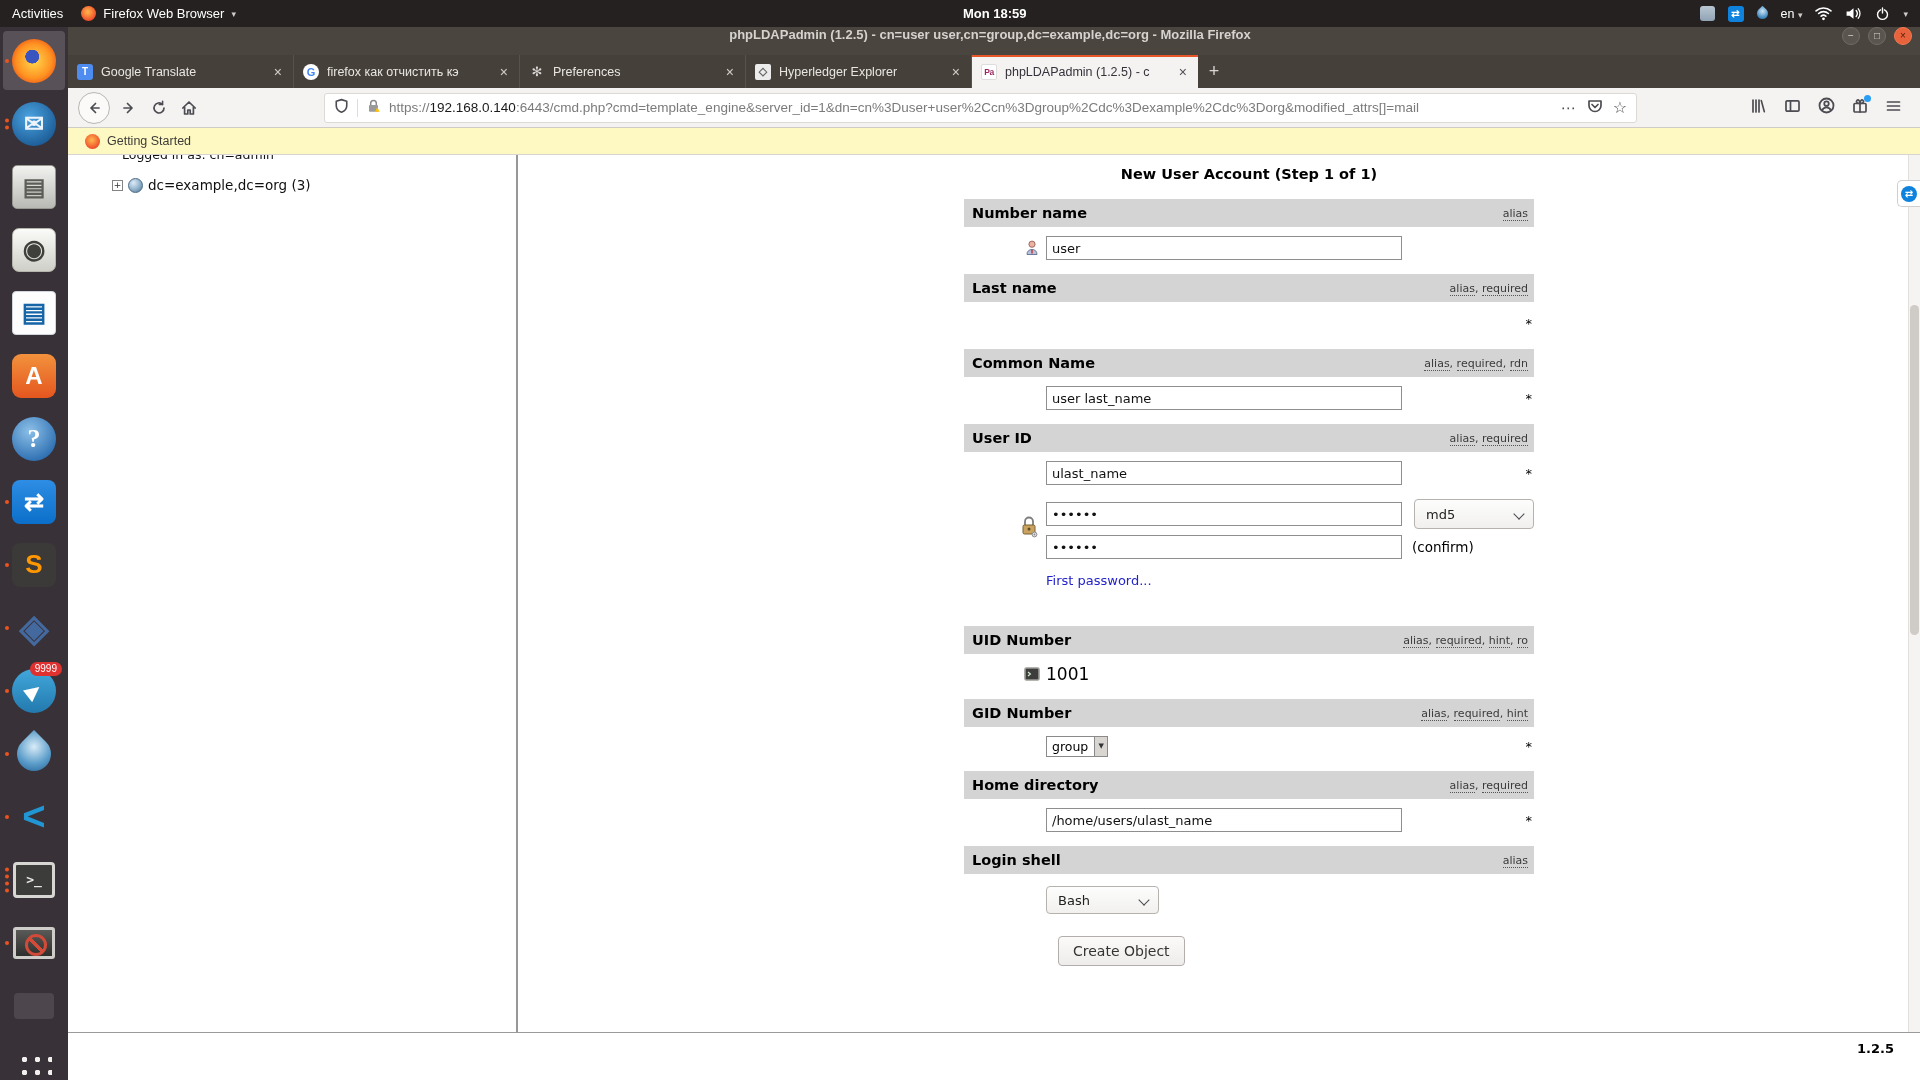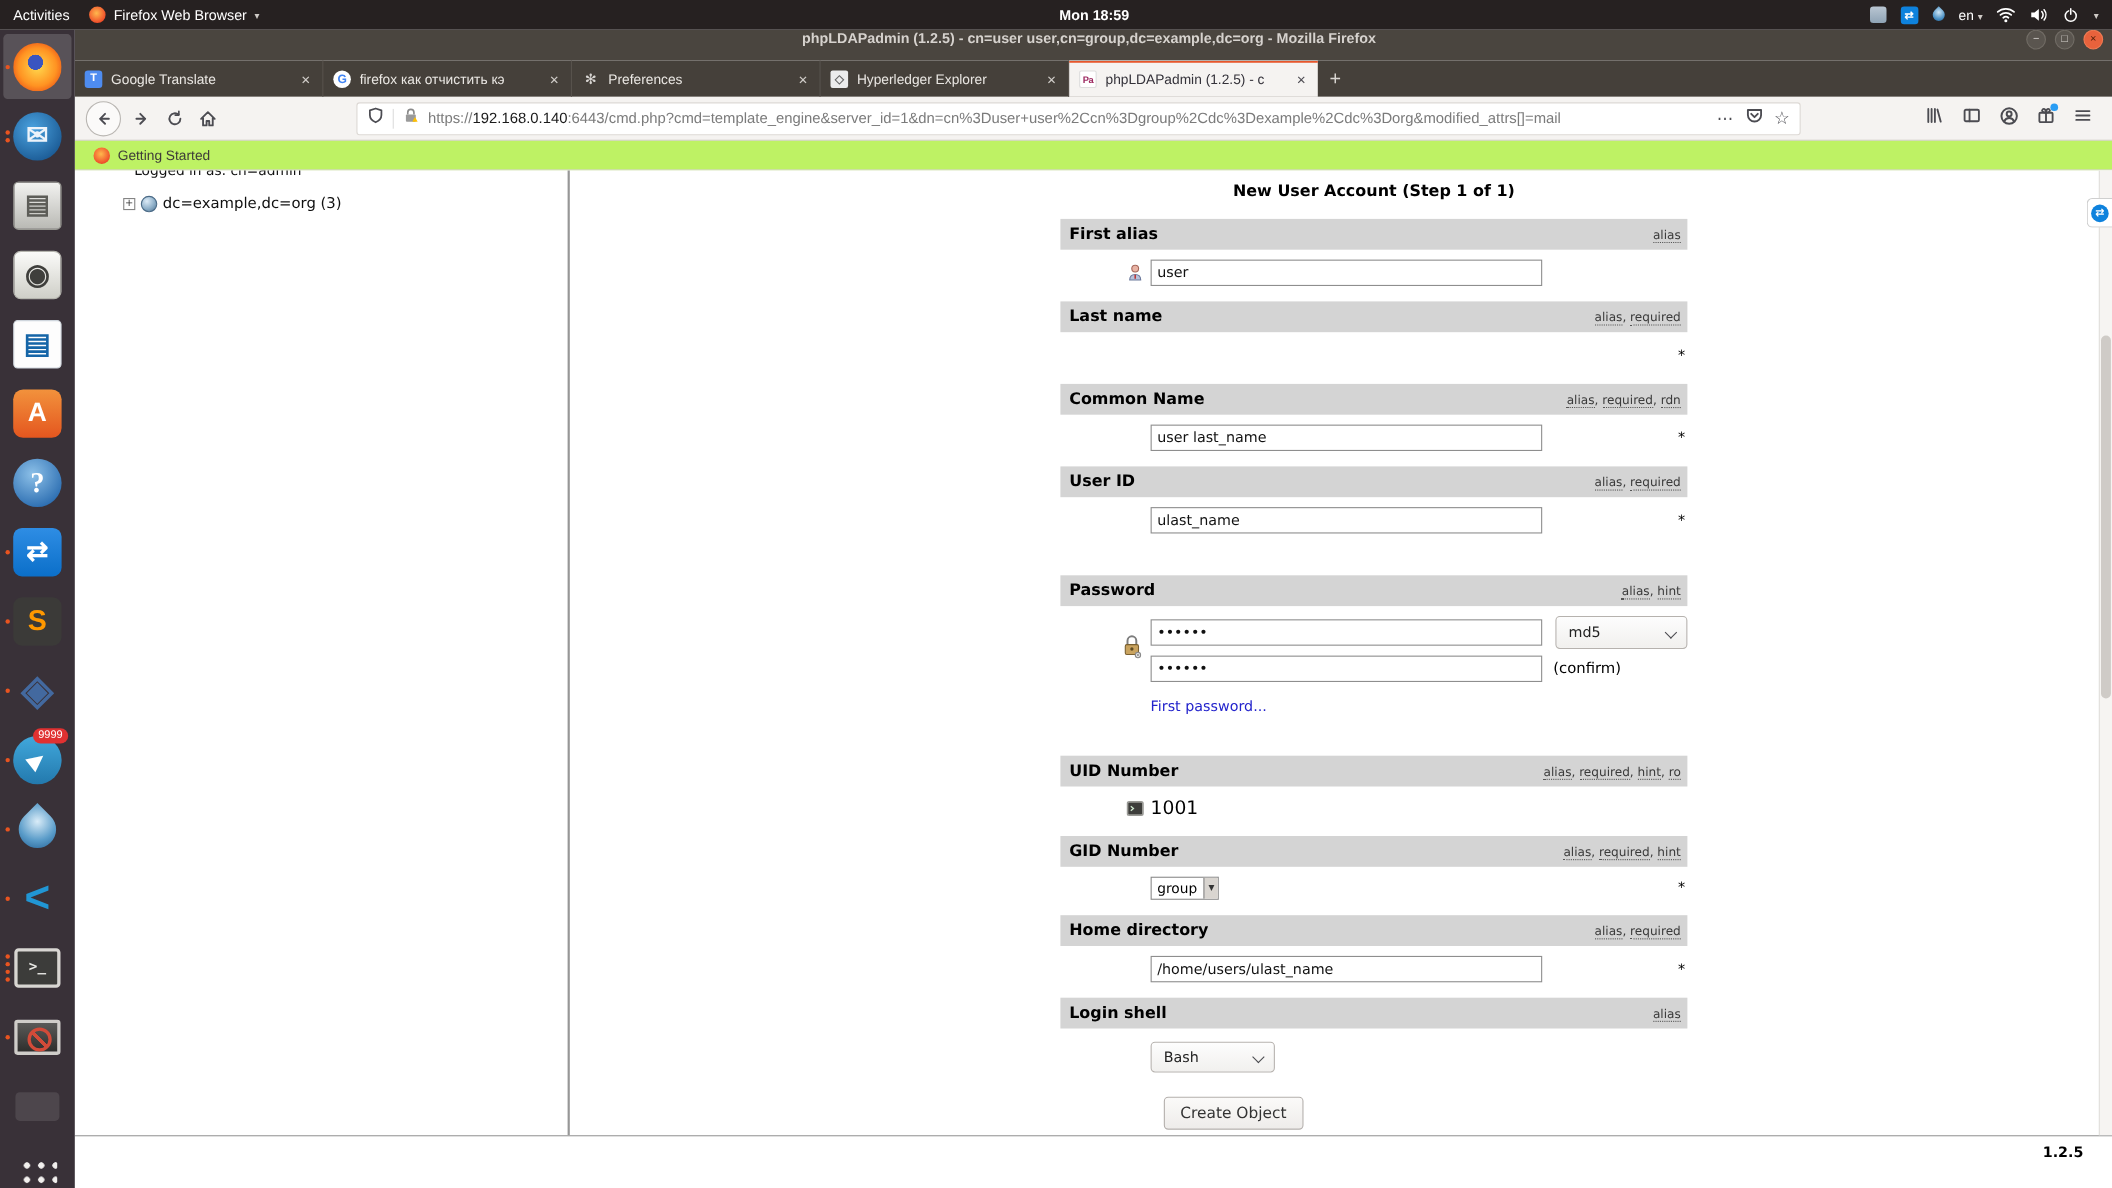--- a/index.html
+++ b/index.html
@@ -78,21 +78,21 @@
 .usep{width:1px;height:18px;background:#ddd}
 .urltext{font-size:13.5px;white-space:nowrap;overflow:hidden;flex:1}
 .u-dim{color:#7b7b7b}.u-host{color:#1a1a1a}
 .url-right{display:flex;align-items:center;gap:10px;margin-left:auto;color:#4c4c52}
 .dots3{font-size:15px;color:#4c4c52;letter-spacing:1px}
 .star{font-size:16px;color:#4c4c52}
 .toolright{margin-left:auto;display:flex;align-items:center;gap:17px;padding-right:8px}
 .extwrap{position:relative}
 .bluedot{position:absolute;top:-3px;right:-3px;width:7px;height:7px;border-radius:50%;background:#2a9df4}
 
-.bookbar{height:27px;background:#bef264;display:flex;align-items:center;padding-left:17px;gap:7px;font-size:12.5px;color:#3e3c39;border-bottom:1px solid #d8d5d1;flex:0 0 auto}
+.bookbar{height:27px;background:#fef9c3;display:flex;align-items:center;padding-left:17px;gap:7px;font-size:12.5px;color:#3e3c39;border-bottom:1px solid #d8d5d1;flex:0 0 auto}
 .ffmini{width:15px;height:15px;border-radius:50%;background:radial-gradient(circle at 45% 40%,#ffb84d,#f0512b 68%,#b52c18);flex:0 0 auto}
 
 .content{flex:1;display:flex;flex-direction:column;background:#fff;position:relative;min-height:0;font-family:"DejaVu Sans",sans-serif}
 .panes{flex:1;display:flex;min-height:0}
 .sidebar{width:450px;border-right:2px solid #979797;flex:0 0 auto}
 .loggedin{height:9px;overflow:hidden;margin-left:54px}
 .loggedin span{display:block;margin-top:-8px;font-size:12.5px;color:#111}
 .tree{margin:13px 0 0 44px;display:flex;align-items:center;gap:5px;font-size:13.5px;color:#101010}
 .expander{width:11px;height:11px;border:1px solid #848484;background:#fff;font-size:9px;line-height:9px;text-align:center;color:#333;flex:0 0 auto}
 .globe{width:15px;height:15px;border-radius:50%;background:radial-gradient(circle at 35% 30%,#dcebf7,#8fb0c9 55%,#4f7392);border:1px solid #4a6a86;flex:0 0 auto}
@@ -439,21 +439,21 @@
           <span>dc=example,dc=org (3)</span>
         </div>
       </div>
 
       <div class="main">
         <div class="form">
           <div class="ftitle">New User Account (Step 1 of 1)</div>
 
           <div class="fsec first">
             <div class="fhead">
-              <span class="flabel">First alias</span>
+              <span class="flabel">Number name</span>
               <span class="flinks"><a class="flink">alias</a></span>
             </div>
             <div class="frow">
               <span class="ficon">
                 <svg width="14" height="16" viewBox="0 0 14 16">
                     <circle class="person-head" cx="7" cy="4.2" r="3.1"></circle>
                     <path class="person-body" d="M2 14.5c0-3.4 2.2-5 5-5s5 1.6 5 5z"></path>
                     <line x1="7" y1="9.8" x2="7" y2="13.5" stroke="#b33" stroke-width="1.4"></line>
                   </svg>
               </span>
@@ -487,24 +487,20 @@
               <span class="flabel">User ID</span>
               <span class="flinks"><a class="flink">alias</a>, <a class="flink">required</a></span>
             </div>
             <div class="frow noicon">
               <input class="finput" value="ulast_name" style="">
               <span class="req">*</span>
             </div>
           </div>
 
           <div class="fsec gap-lg">
-            <div class="fhead">
-              <span class="flabel">Password</span>
-              <span class="flinks"><a class="flink">alias</a>, <a class="flink">hint</a></span>
-            </div>
             <div class="pwgrid">
               <span class="pwlock">
                 <svg width="18" height="22" viewBox="0 0 18 22">
                     <path d="M5 9V5.5a4 4 0 0 1 8 0V9" stroke="#7d7d7d" fill="none" stroke-width="1.8"></path>
                     <rect x="3" y="9" width="12" height="9" rx="1.4" fill="#c9a35f" stroke="#7a6030"></rect>
                     <circle cx="9" cy="13" r="1.5" fill="#5d4a22"></circle>
                     <circle cx="14.5" cy="18.5" r="2.4" fill="#e6e6e6" stroke="#8a8a8a"></circle>
                     <circle cx="14.5" cy="18.5" r=".9" fill="#8a8a8a"></circle>
                   </svg>
               </span>

